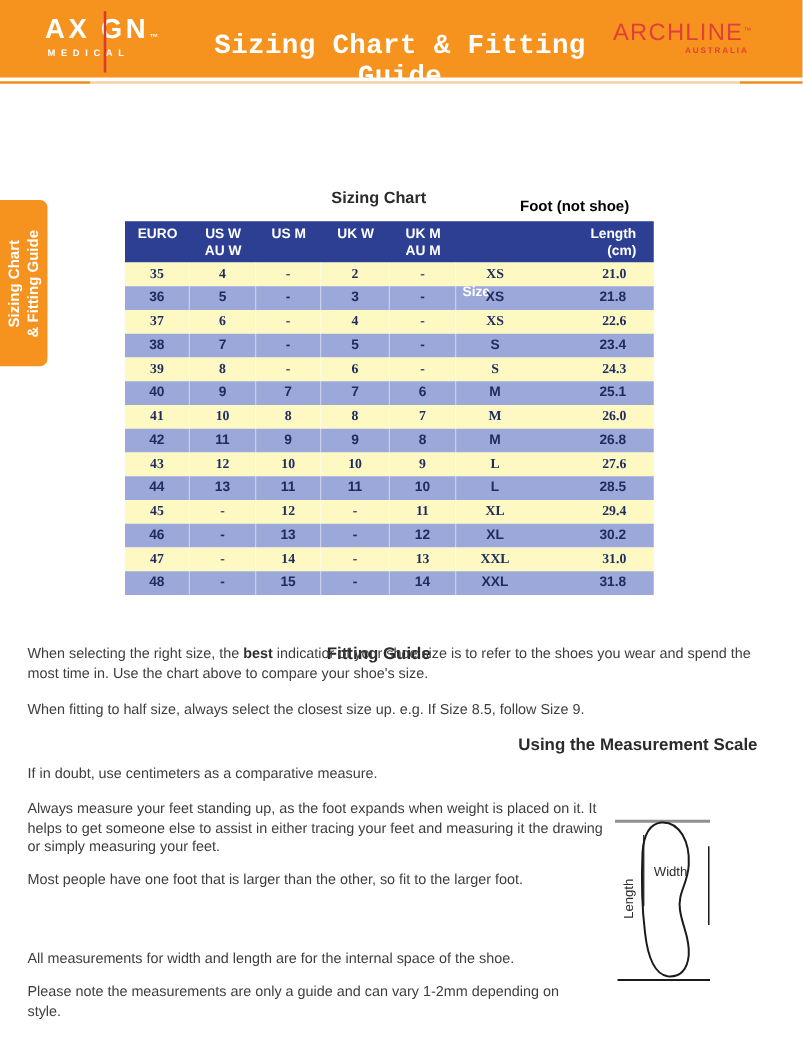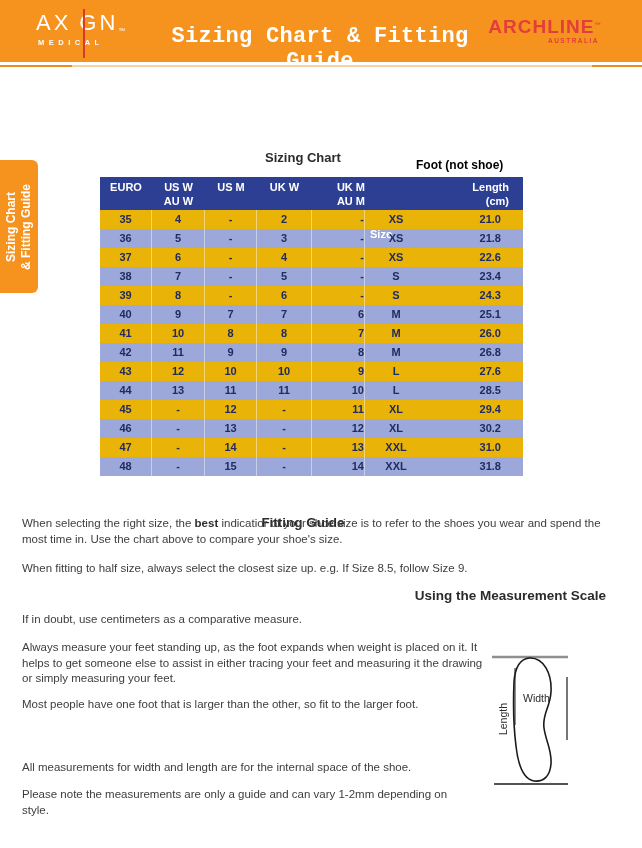--- a/index.html
+++ b/index.html
@@ -3,49 +3,49 @@
 <meta charset="utf-8">
 <style>
   html,body{margin:0;padding:0;background:#fff;}
   body{width:642px;height:848px;position:relative;font-family:"Liberation Sans",sans-serif;overflow:hidden;}
 
   
   .header-band{position:absolute;left:0;top:0;width:642px;height:62px;background:#F6921E;}
   .header-rule{position:absolute;left:0;top:65px;width:642px;height:2px;
     background:linear-gradient(to right,#ED8D1D 0 72px,#F4D2A2 72px 592px,#ED8D1D 592px 100%);}
   .axign{position:absolute;left:36px;top:12px;color:#fff;}
-  .axign-top{display:flex;align-items:flex-end;font-size:22px;font-weight:400;letter-spacing:3px;line-height:1;}
+  .axign-top{display:flex;align-items:flex-end;font-size:22px;font-weight:700;letter-spacing:3px;line-height:1;}
   .axign-gap{width:8px;}
   .axign-line{position:absolute;left:47px;top:-3px;width:2px;height:49px;background:#D93A2B;}
   .axign-tm{font-size:7px;margin-top:-2px;letter-spacing:0;}
   .axign-sub{font-size:7.5px;letter-spacing:4.5px;margin-top:4px;padding-left:2px;font-weight:700;}
   .page-title{position:absolute;left:140px;top:24px;width:360px;text-align:center;color:#fff;
     font-size:22px;font-weight:700;letter-spacing:.3px;font-family:Liberation Mono, monospace;}
   .archline{position:absolute;right:40px;top:17px;text-align:right;color:#E23E3C;}
-  .archline-top{display:flex;align-items:center;font-size:19px;font-weight:700;letter-spacing:1px;line-height:1;}
+  .archline-top{display:flex;align-items:center;font-size:19px;font-weight:400;letter-spacing:1px;line-height:1;}
   .archline-tm{font-size:6.5px;margin-top:-2px;}
   .archline-sub{font-size:6.5px;letter-spacing:1.5px;margin-top:1px;padding-right:3px;font-weight:700;}
 
   
   .side-tab{position:absolute;left:0;top:160px;width:38px;height:133px;background:#F6921E;border-radius:0 6px 6px 0;}
   .side-tab-inner{position:absolute;left:50%;top:50%;transform:translate(-50%,-50%) rotate(-90deg);
     white-space:nowrap;text-align:center;color:#fff;font-weight:700;font-size:12px;line-height:1.25;}
 
   
   .chart-title{position:absolute;left:95px;top:150px;width:416px;text-align:center;
     font-size:13px;font-weight:700;color:#2b2b2b;}
   .chart-note{position:absolute;left:416px;top:158px;width:96px;font-size:12px;font-weight:700;color:#000000;}
   .size-table{position:absolute;left:100px;top:177px;width:423px;font-size:11px;}
   .thead{display:flex;background:#2D3F93;color:#fff;font-weight:700;height:33px;box-sizing:border-box;padding-top:4px;}
   .th{box-sizing:border-box;text-align:center;line-height:1.25;}
   .tr{display:flex;height:19px;}
-  .tr.odd{background:#eab308;}
+  .tr.odd{background:#fef9c3;font-family:Liberation Serif, serif;}
   .tr.even{background:#9CA8D9;}
   .td{box-sizing:border-box;text-align:center;line-height:19px;font-weight:700;color:#1F2C62;}
-  .c0{width:52px;}.c1{width:53px;}.c2{width:52px;}.c3{width:55px;}.c4{width:53px;text-align:right;}.c5{width:55px;}.c6{width:103px;}
+  .c0{width:52px;}.c1{width:53px;}.c2{width:52px;}.c3{width:55px;}.c4{width:53px;}.c5{width:55px;}.c6{width:103px;}
   .th.c5{text-align:left;padding-left:5px;margin-top:47px;}
   .th.c6{text-align:right;padding-right:14px;}
   .td.c5{text-align:center;padding-left:7px;}
   .td.c6{text-align:right;padding-right:22px;}
   .td.c0,.td.c1,.td.c2,.td.c3,.td.c4{border-right:1px solid rgba(255,255,255,.45);}
 
   
   .h-center{position:absolute;left:0;width:606px;text-align:center;font-size:13.5px;font-weight:700;color:#2b2b2b;}
   .para{position:absolute;font-size:11.5px;color:#3d3d3d;line-height:1.35;}
   .para b{color:#2e2e2e;}

